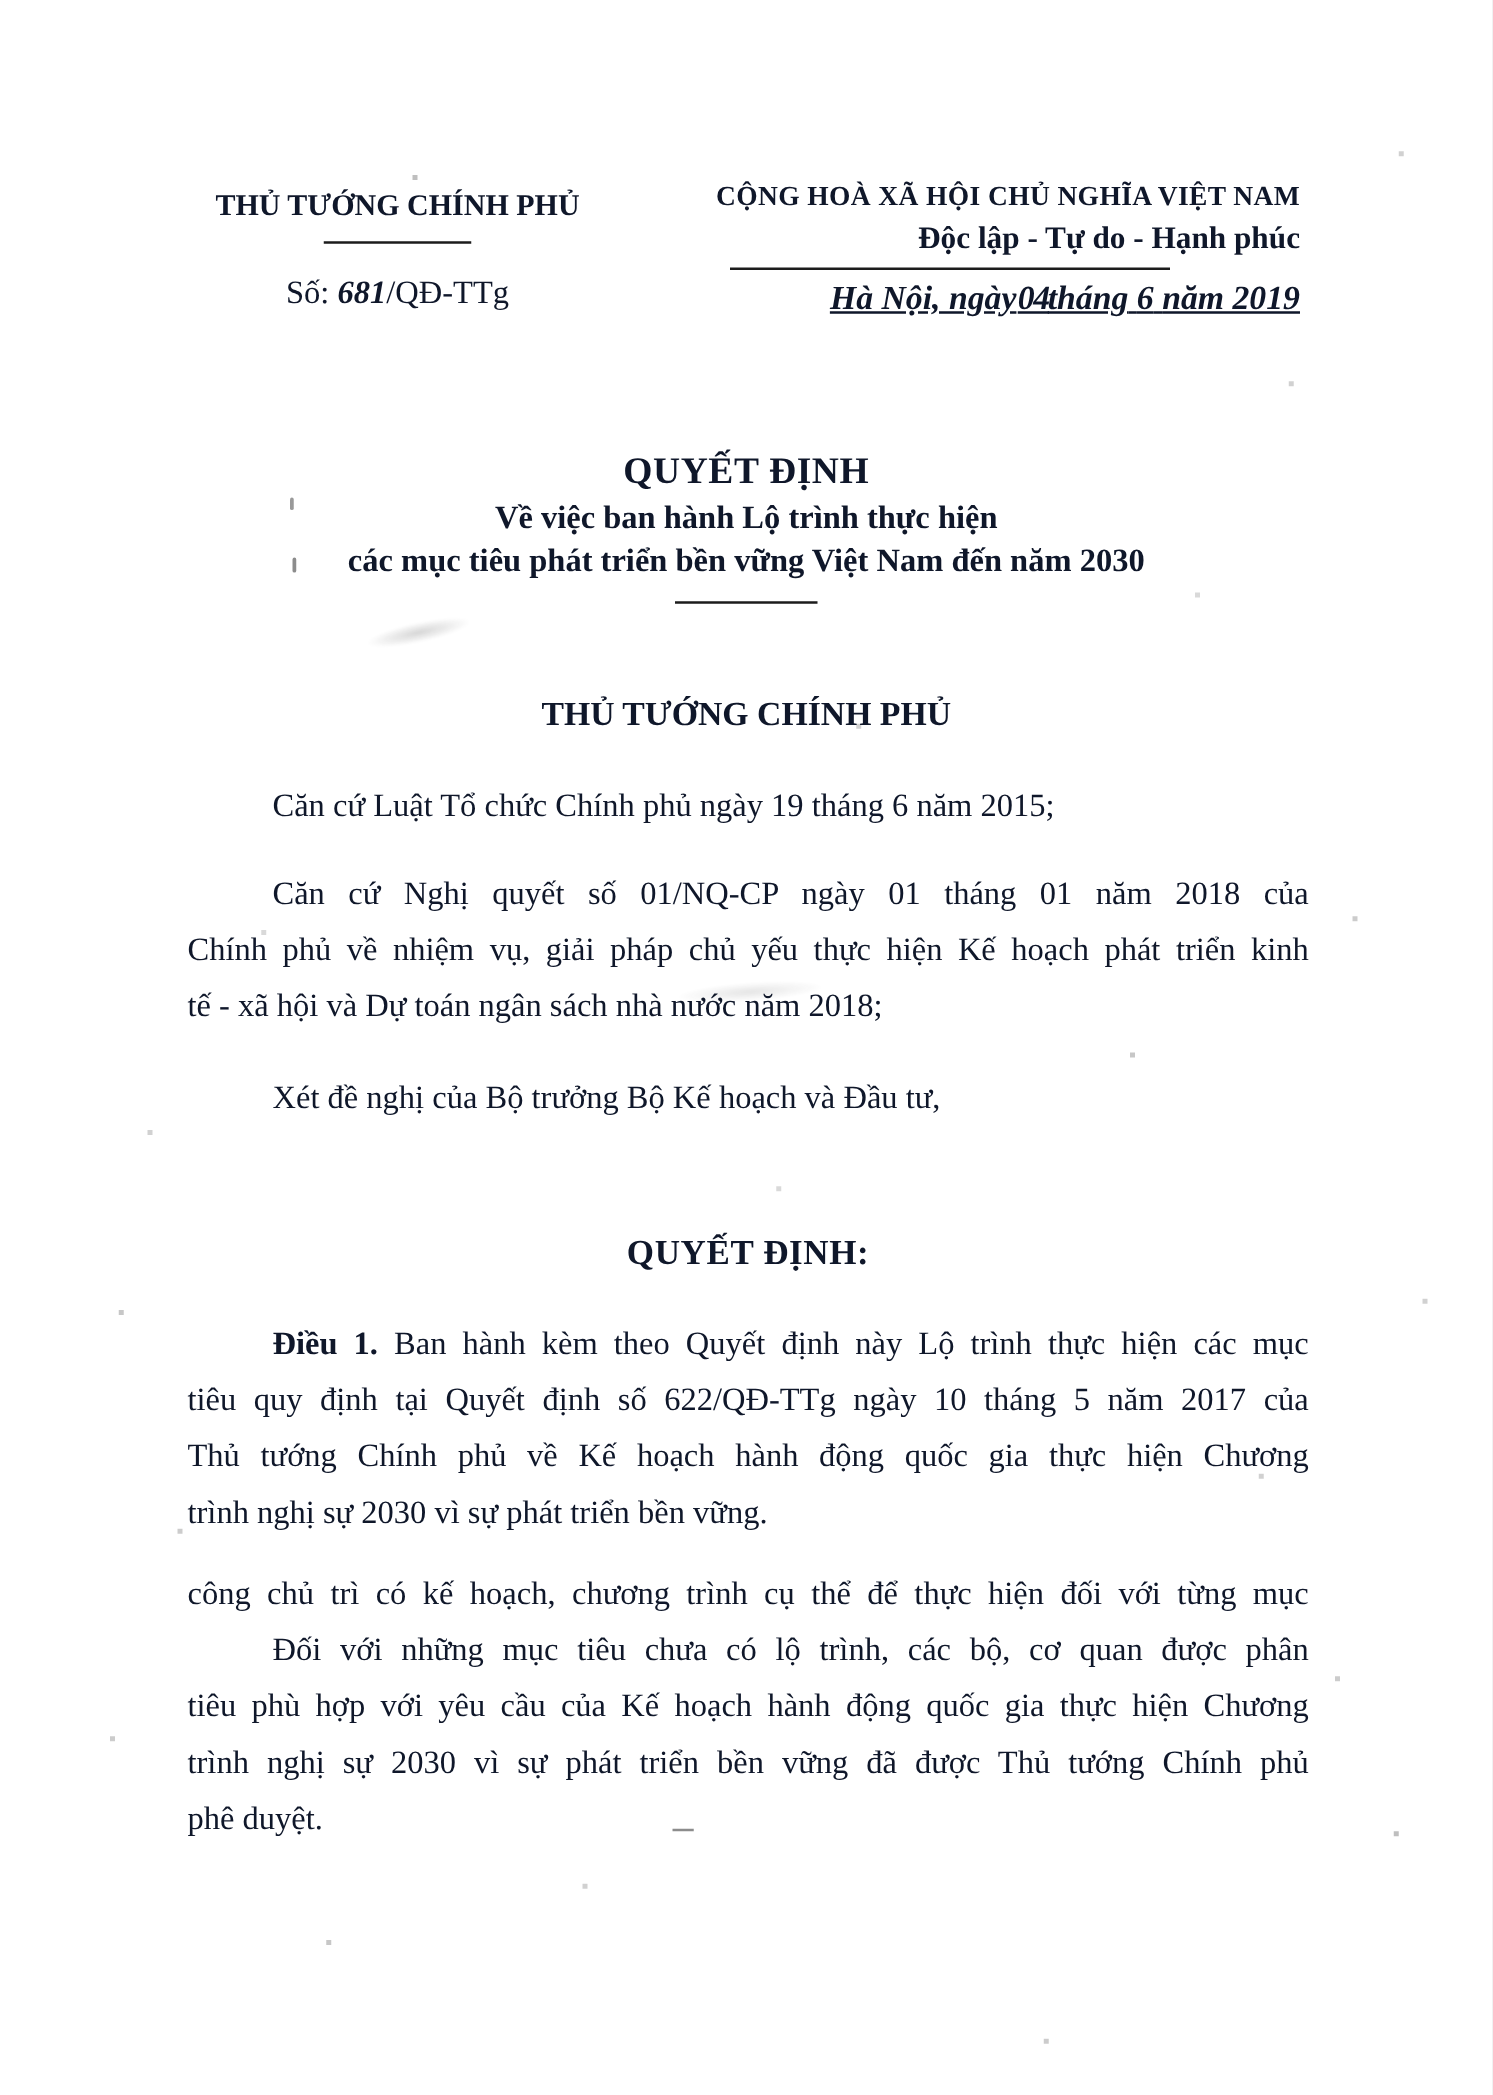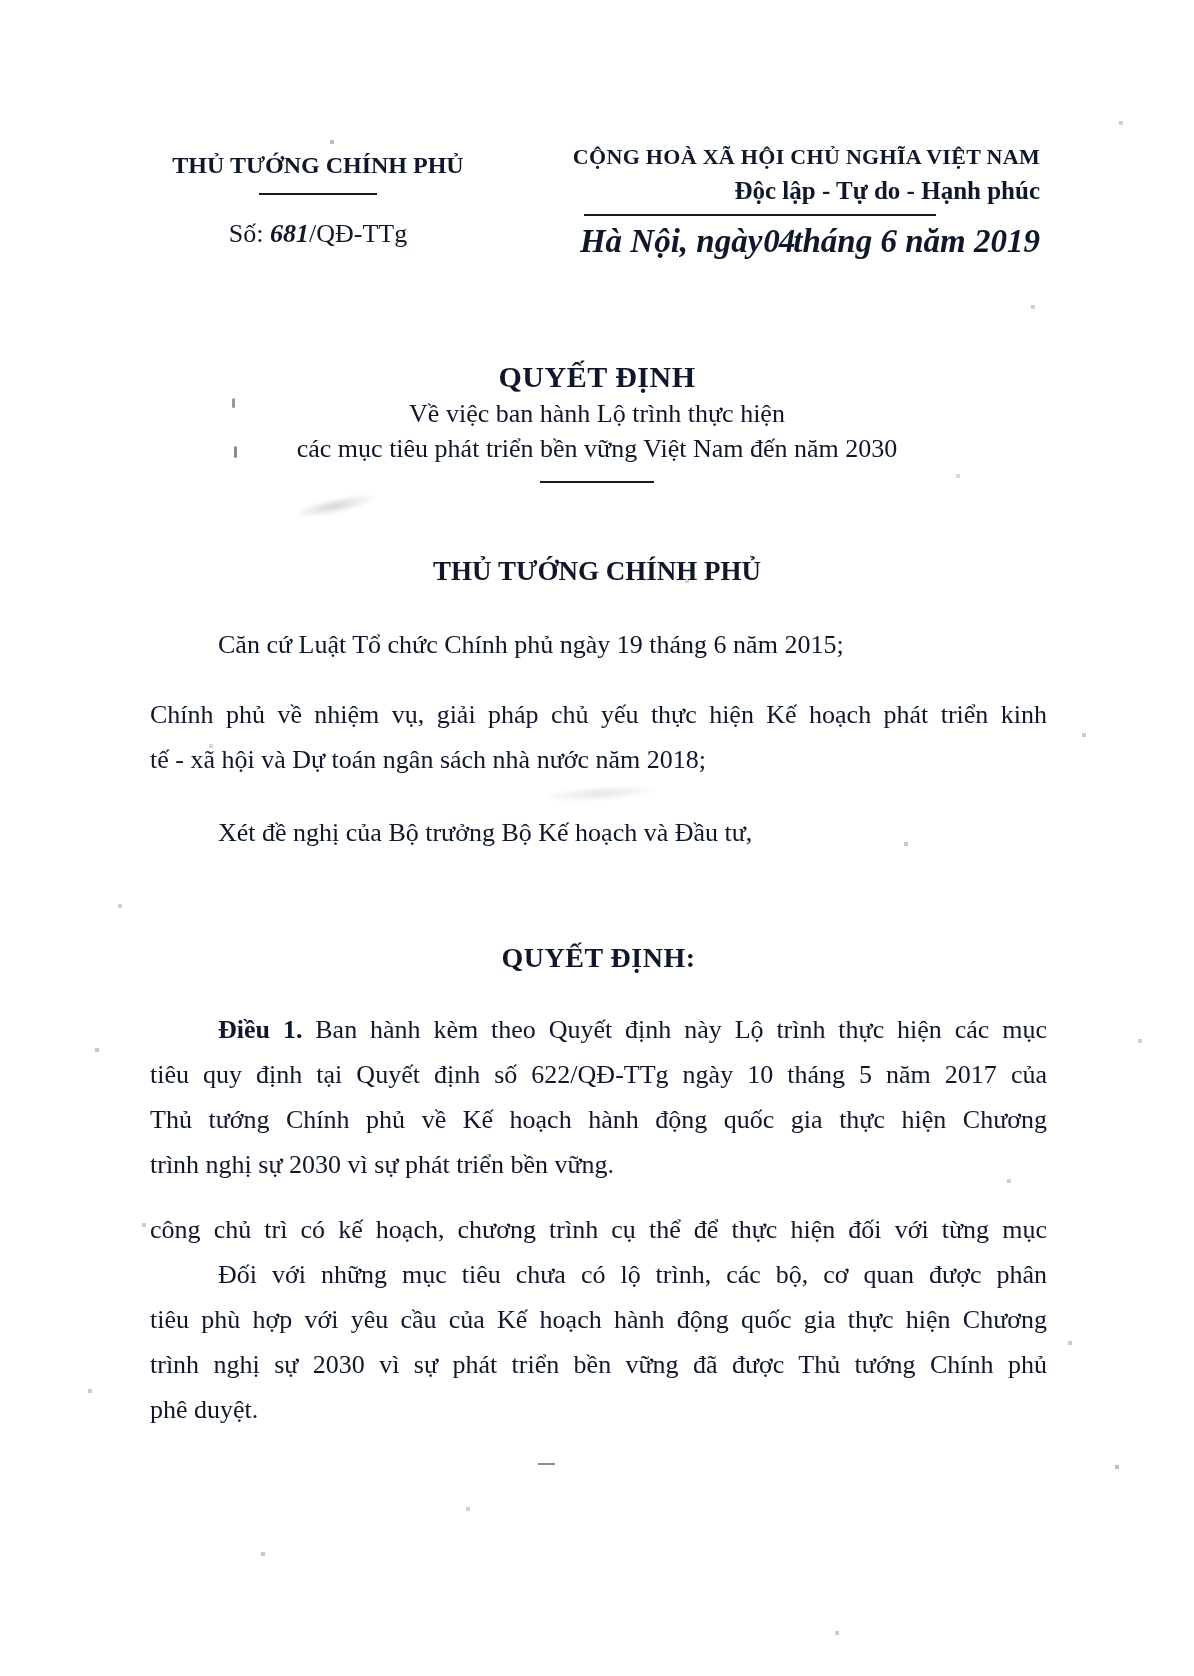--- a/index.html
+++ b/index.html
@@ -23,29 +23,29 @@
   .rule-org { width: 118px; height: 2px; background: #1c1c1c; margin: 14px auto 0; }
   .docnum { margin-top: 24px; font-size: 26px; white-space: nowrap; }
 
   .hright {
     position: absolute; left: 480px; top: 144px; width: 560px;
     text-align: right;
   }
   .country { font-weight: bold; font-size: 22px; white-space: nowrap; letter-spacing: .3px; }
   .motto { font-weight: bold; font-size: 25px; margin-top: 7px; white-space: nowrap; }
   .rule-motto { width: 352px; height: 2px; background: #1c1c1c; margin: 9px auto 0; }
-  .dateline { margin-top: 7px; font-style: italic; font-weight: bold; font-size: 33px; white-space: nowrap; }
+  .dateline { margin-top: 7px; font-style: italic; font-weight: bold; font-size: 27px; white-space: nowrap; text-decoration: underline; }
 
   .hand { font-style: italic; font-weight: bold; }
   .hand.day { margin: 0 -1px 0 1px; letter-spacing: -1px; }
 
   
   .title-block { position: absolute; left: 97px; top: 360px; width: 1000px; text-align: center; }
   .title-kind { font-weight: bold; font-size: 30px; letter-spacing: .5px; }
-  .title-about { font-weight: normal; font-size: 26px; margin-top: 5px; }
+  .title-about { font-weight: bold; font-size: 26px; margin-top: 5px; }
   .rule-title { width: 114px; height: 2px; background: #1c1c1c; margin: 17px auto 0; }
 
   .issuer {
     position: absolute; left: 97px; top: 556px; width: 1000px;
     text-align: center; font-weight: bold; font-size: 27px;
   }
 
   
   .bodytext { position: absolute; left: 150px; top: 615px; width: 897px; font-size: 26px; }
   .line { display: block; height: 45px; line-height: 45px; }
@@ -115,20 +115,21 @@
     <div class="rule-title"></div>
   </div>
 
   <div class="issuer">THỦ TƯỚNG CHÍNH PHỦ</div>
 
   <div class="bodytext">
 
     <div class="line indent" style="margin-top:7px">Căn cứ Luật Tổ chức Chính phủ ngày 19 tháng 6 năm 2015;</div>
 
     <div style="margin-top:25px">
+      <div class="line jl indent">Căn cứ Nghị quyết số 01/NQ-CP ngày 01 tháng 01 năm 2018 của</div>
       <div class="line jl">Chính phủ về nhiệm vụ, giải pháp chủ yếu thực hiện Kế hoạch phát triển kinh</div>
       <div class="line">tế - xã hội và Dự toán ngân sách nhà nước năm 2018;</div>
     </div>
 
     <div class="line indent" style="margin-top:28px">Xét đề nghị của Bộ trưởng Bộ Kế hoạch và Đầu tư,</div>
 
     <div class="line center-h" style="margin-top:80px">QUYẾT ĐỊNH:</div>
 
     <div style="margin-top:27px">
       <div class="line jl indent"><b class="art">Điều 1.</b> <span>Ban hành kèm theo Quyết định này Lộ trình thực hiện các mục</span></div>

